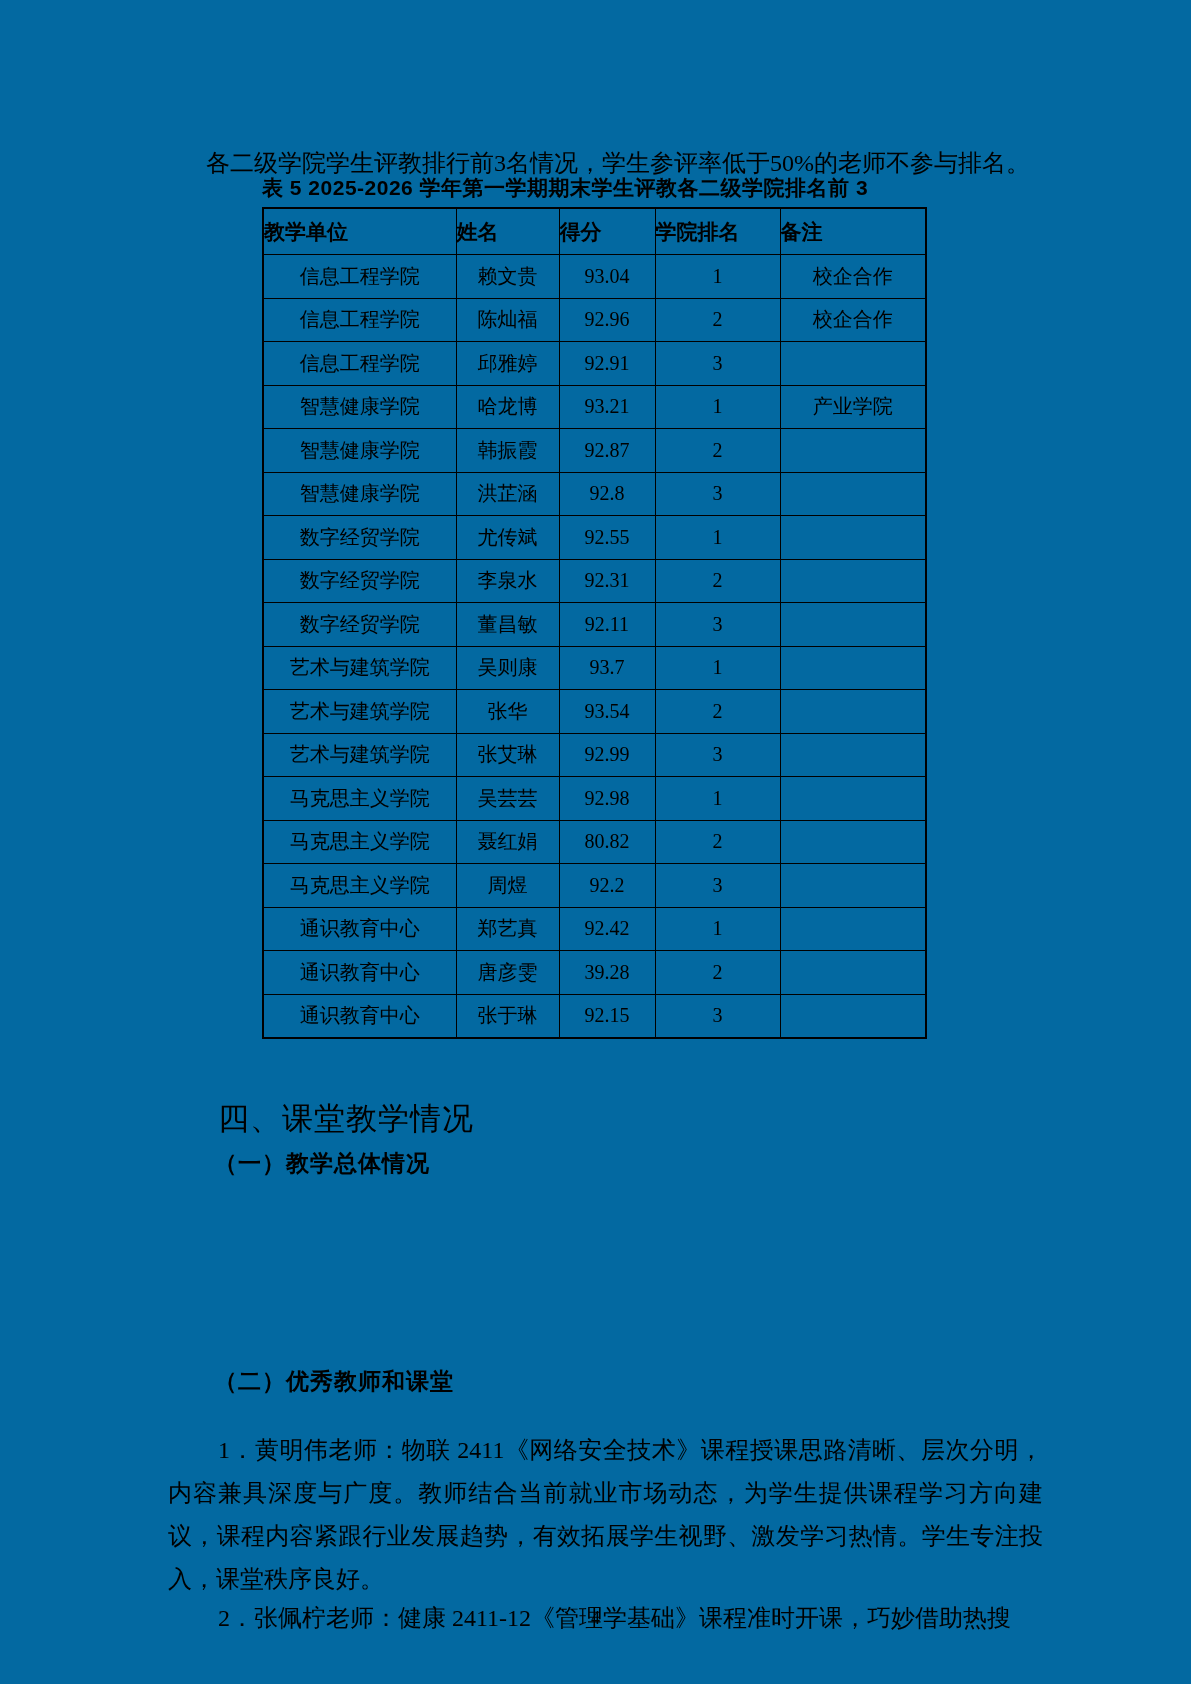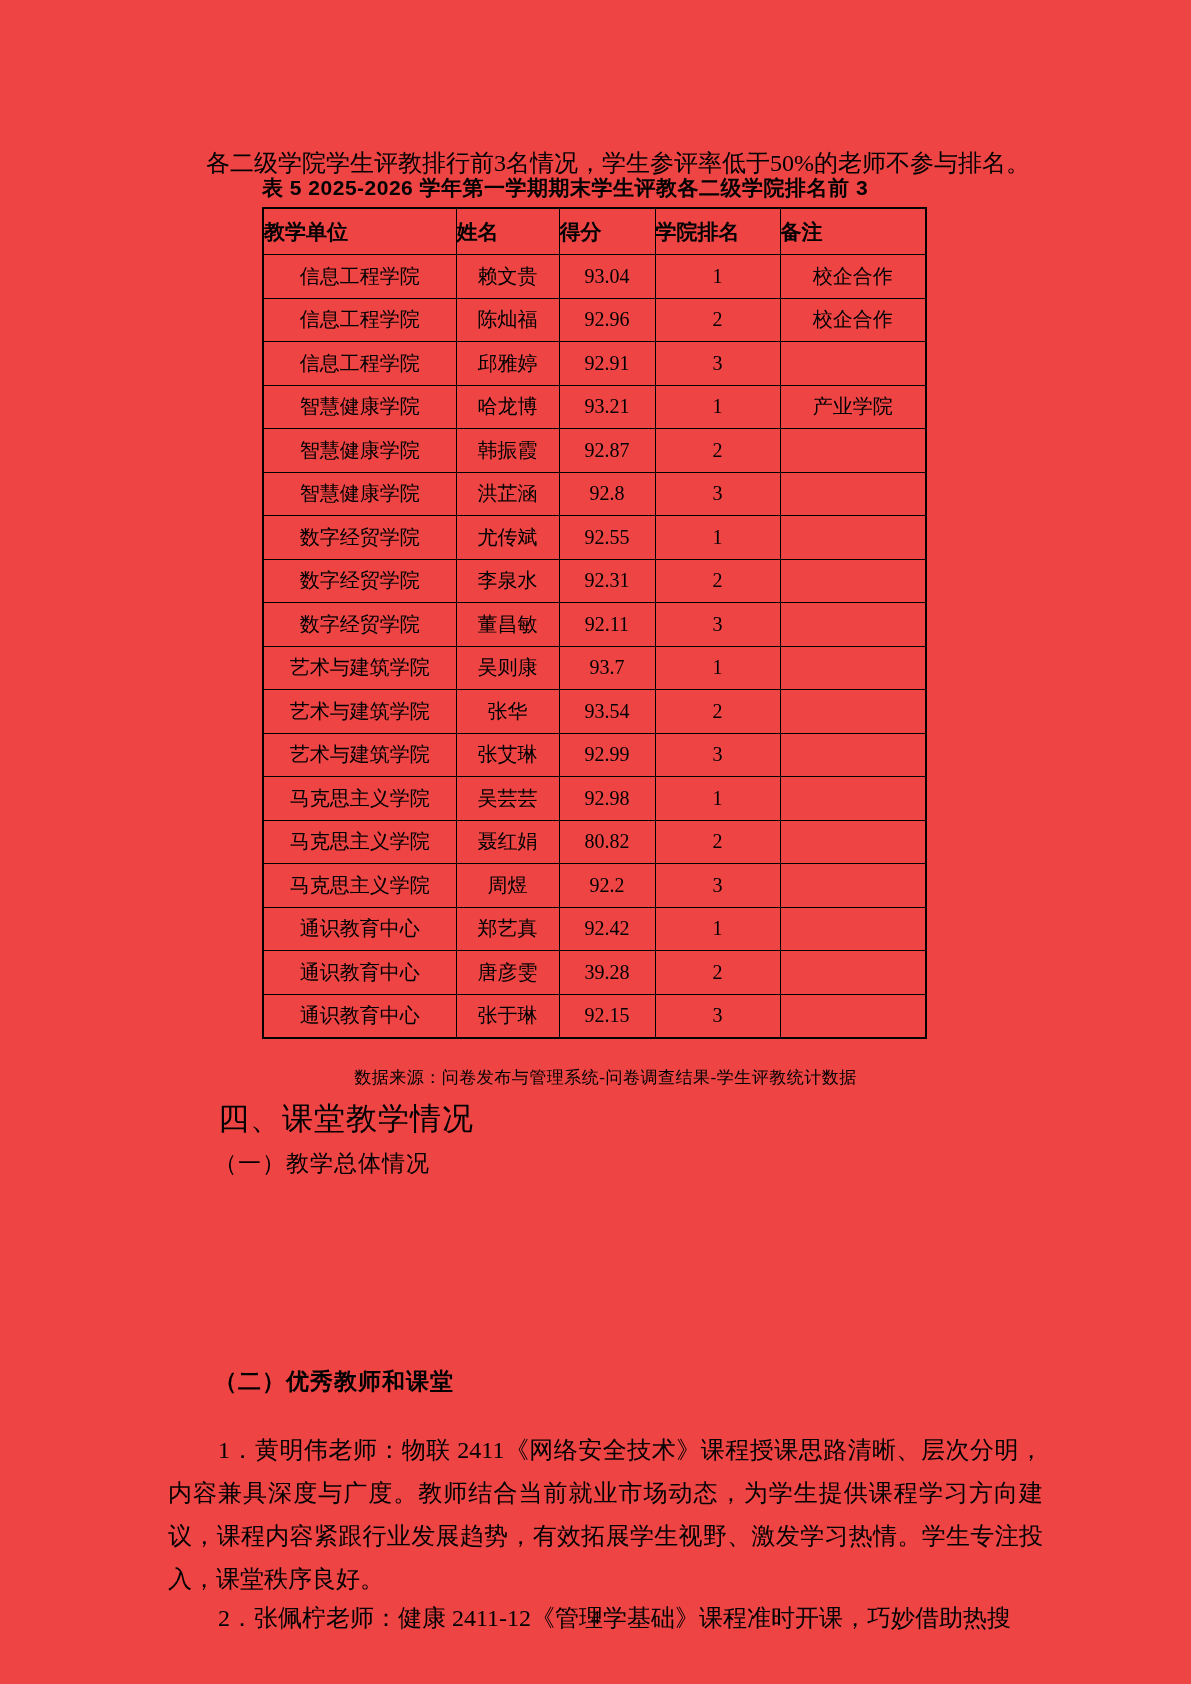--- a/index.html
+++ b/index.html
@@ -1,20 +1,20 @@
 <!DOCTYPE html>
 <html lang="zh"><head>
 <meta charset="utf-8">
 <style>
   html,body{margin:0;padding:0;background:#e8e8e8;}
   .sheet{
     position:relative;
     width:1191px;height:1684px;
     margin:0 auto;
-    background:#ef4444;
+    background:#0369a1;
     font-family:"Liberation Serif","DejaVu Serif",serif;
     color:#000;
     overflow:hidden;
   }
   
   .intro{
     position:absolute;top:118px;left:168px;width:875px;
     font-size:24px;line-height:43px;
     text-indent:38px;text-align:justify;
   }
@@ -45,21 +45,21 @@
     position:absolute;top:1066px;left:168px;width:875px;
     text-align:center;font-size:17px;letter-spacing:.5px;
   }
   .h-main{
     position:absolute;top:1098px;left:218px;
     font-family:"Liberation Sans","DejaVu Sans",sans-serif;
     font-weight:normal;font-size:31px;letter-spacing:1px;
   }
   .h-sub1{position:absolute;top:1148px;left:214px;
     font-family:"Liberation Sans","DejaVu Sans",sans-serif;
-    font-weight:normal;font-size:23px;letter-spacing:1px;}
+    font-weight:bold;font-size:23px;letter-spacing:1px;}
   .h-sub2{position:absolute;top:1366px;left:214px;
     font-family:"Liberation Sans","DejaVu Sans",sans-serif;
     font-weight:bold;font-size:23px;letter-spacing:1px;}
   .para{
     position:absolute;left:168px;width:875px;
     font-size:24px;line-height:43px;
     text-indent:50px;text-align:justify;
   }
   .para-1{top:1187px;}
   .para-2{top:1405px;}
@@ -218,21 +218,20 @@
         <tr>
       <td>通识教育中心</td>
       <td>张于琳</td>
       <td>92.15</td>
       <td>3</td>
       <td></td>
     </tr>
       </tbody>
   </table>
 
-  <div class="source">数据来源：问卷发布与管理系统-问卷调查结果-学生评教统计数据</div>
 
   <div class="h-main">四、课堂教学情况</div>
 
   <div class="h-sub1">（一）教学总体情况</div>
 
 
   <div class="h-sub2">（二）优秀教师和课堂</div>
 
   <p class="para para-2">1．黄明伟老师：物联 2411《网络安全技术》课程授课思路清晰、层次分明，内容兼具深度与广度。教师结合当前就业市场动态，为学生提供课程学习方向建议，课程内容紧跟行业发展趋势，有效拓展学生视野、激发学习热情。学生专注投入，课堂秩序良好。</p>
 

